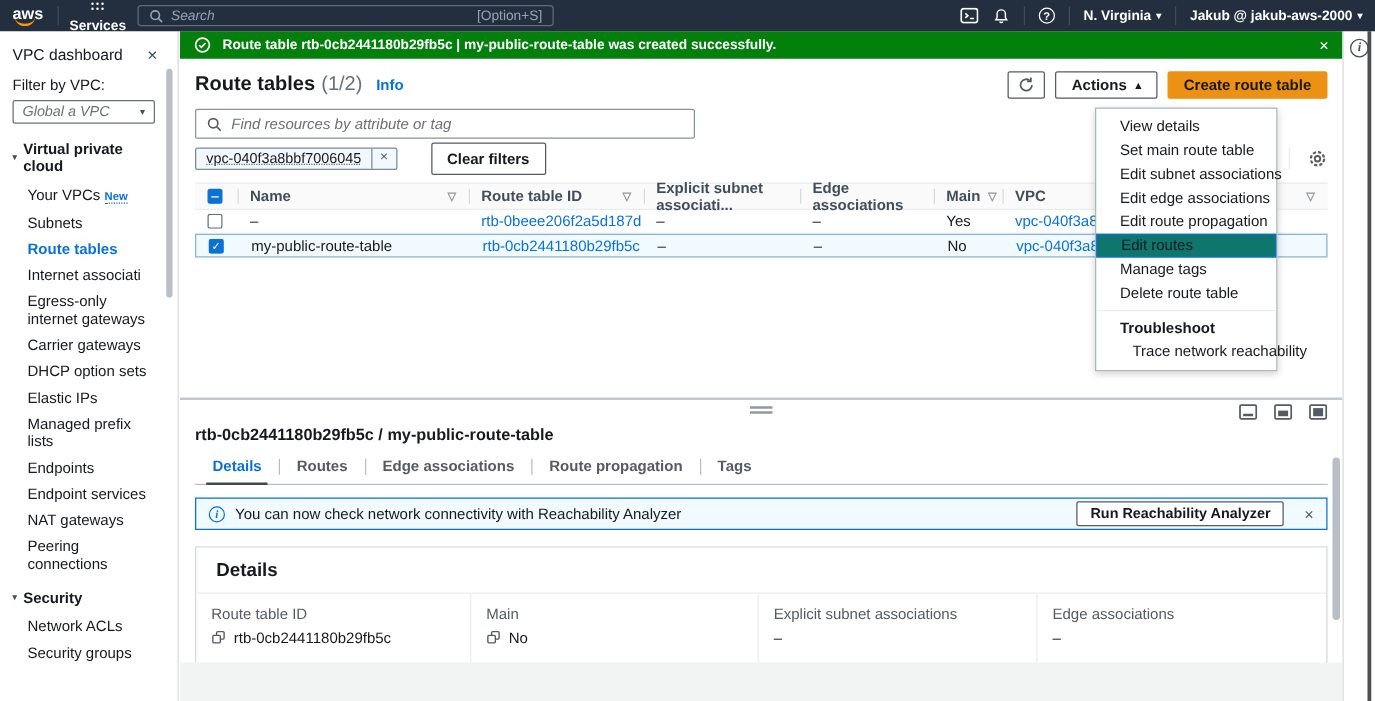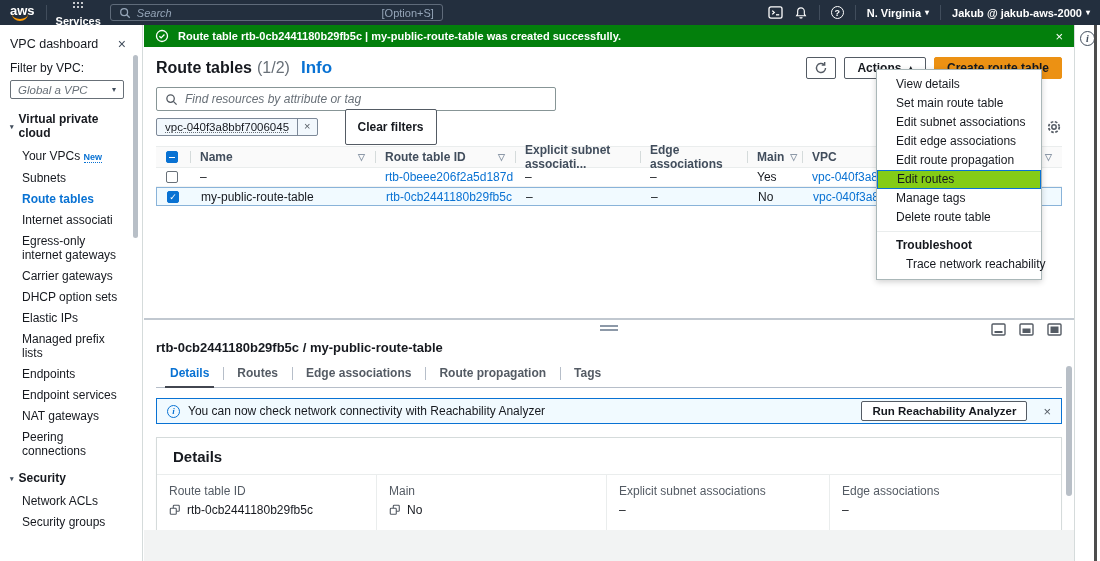--- a/index.html
+++ b/index.html
@@ -45,35 +45,35 @@
   
   .main { position:absolute; top:25px; left:144px; width:930px; height:536px; background:#fff; }
   .flash-success { height:22px; background:#037f0c; color:#fff; display:flex; align-items:center; gap:9px; padding:0 11px; }
   .flash-success .msg { flex:1; font-weight:700; font-size:11px; }
   .flash-x { color:#fff; font-size:13px; cursor:pointer; line-height:1; }
 
   .content { padding:0 12px; position:relative; }
   .page-header { display:flex; align-items:center; margin-top:9px; height:24px; }
   .page-title { font-size:16px; font-weight:700; }
   .page-count { font-size:16px; color:#687078; margin-left:5px; }
-  .info-link { color:#0972d3; font-size:17px; font-weight:700; margin-left:11px; cursor:pointer; }
+  .info-link { color:#0972d3; font-size:12px; font-weight:700; margin-left:11px; cursor:pointer; }
   .header-buttons { margin-left:auto; display:flex; gap:8px; }
   .btn { height:22px; border:1px solid #545b64; border-radius:2px; background:#fff; font-weight:700; font-size:12px; color:#16191f; display:flex; align-items:center; padding:0 12px; gap:7px; cursor:pointer; font-family:inherit; }
   .btn-icon { width:30px; justify-content:center; padding:0; }
   .btn-primary { background:#ec9113; border-color:#ec9113; }
   .btn .caret { font-size:9px; }
 
   .find-input { margin-top:7px; width:400px; height:24px; border:1px solid #879596; border-radius:2px; display:flex; align-items:center; gap:7px; padding:0 8px; cursor:text; }
   .find-input .ph { font-style:italic; color:#687078; }
 
   .filter-row { margin-top:6px; display:flex; align-items:center; height:20px; }
   .chip { display:flex; align-items:stretch; border:1px solid #7d8998; border-radius:2px; background:#f2f8fd; height:18px; }
   .chip-label { padding:2px 8px 0; font-size:11.5px; text-decoration:underline dotted #687078; }
   .chip-x { border-left:1px solid #7d8998; padding:1px 6px 0; color:#545b64; cursor:pointer; font-size:11px; }
-  .clear-btn { margin-left:27px; height:36px; }
+  .clear-btn { margin-left:27px; height:26px; }
   .gear-area { margin-left:auto; display:flex; align-items:center; gap:14px; }
   .vdiv { width:1px; height:18px; background:#eaeded; }
   .gear-btn { background:none; border:none; cursor:pointer; display:flex; }
 
   
   .table { margin-top:9px; }
   .thead { display:flex; height:22px; border-top:1px solid #eaeded; border-bottom:1px solid #eaeded; background:#fafafa; align-items:stretch; }
   .th { display:flex; align-items:center; padding:0 10px; font-weight:700; color:#414d5c; position:relative; cursor:pointer; }
   .th.sep::before { content:""; position:absolute; left:0; top:4px; bottom:4px; width:1px; background:#d5dbdb; }
   .sort { margin-left:auto; color:#8d99a8; font-size:9px; padding-left:6px; }
@@ -82,23 +82,23 @@
   .tr.selected { background:#f1faff; border:1px solid #89b3d9; }
   .td { padding:0 10px; white-space:nowrap; overflow:hidden; }
   .td.cbcell { width:34px; padding-left:10px; display:flex; align-items:center; }
   .link { color:#0972d3; cursor:pointer; }
   .cb { width:12px; height:12px; border:1px solid #687078; border-radius:2px; background:#fff; cursor:pointer; position:relative; }
   .cb.indet { background:#0972d3; border-color:#0972d3; }
   .cb.indet::after { content:""; position:absolute; left:2px; top:4.5px; width:6px; height:1.8px; background:#fff; }
   .cb.checked { background:#0972d3; border-color:#0972d3; color:#fff; font-size:9px; text-align:center; line-height:11px; }
 
   
-  .menu { position:absolute; top:69px; left:876px; width:166px; background:#fff; border:1px solid #aab7b8; box-shadow:0 2px 6px rgba(0,0,0,.18); z-index:60; padding:5px 0; }
+  .menu { position:absolute; top:86px; left:876px; width:146px; background:#fff; border:1px solid #aab7b8; box-shadow:0 2px 6px rgba(0,0,0,.18); z-index:60; padding:5px 0; }
   .mi { line-height:19px; padding:0 10px 0 19px; font-size:12px; cursor:pointer; white-space:nowrap; }
-  .mi.hl { background:#84cc16; border:1px solid #0972d3; line-height:17px; }
+  .mi.hl { background:#0f766e; border:1px solid #0972d3; line-height:17px; }
   .menu-div { border-top:1px solid #eaeded; margin:4px 0; }
   .mi.group { font-weight:700; }
   .mi.sub { padding-left:29px; }
 
   
   .split { position:absolute; top:293px; left:0; width:930px; height:243px; background:#fff; border-top:2px solid #c1c8d0; }
   .handle { position:absolute; top:5px; left:50%; transform:translateX(-50%); width:18px; height:6px; border-top:2px solid #8d99a8; border-bottom:2px solid #8d99a8; cursor:row-resize; }
   .panel-icons { position:absolute; top:3px; right:12px; display:flex; gap:13px; }
   .pi { background:none; border:none; cursor:pointer; display:flex; }
   .panel-title { padding:20px 12px 0; font-size:13px; font-weight:700; }

